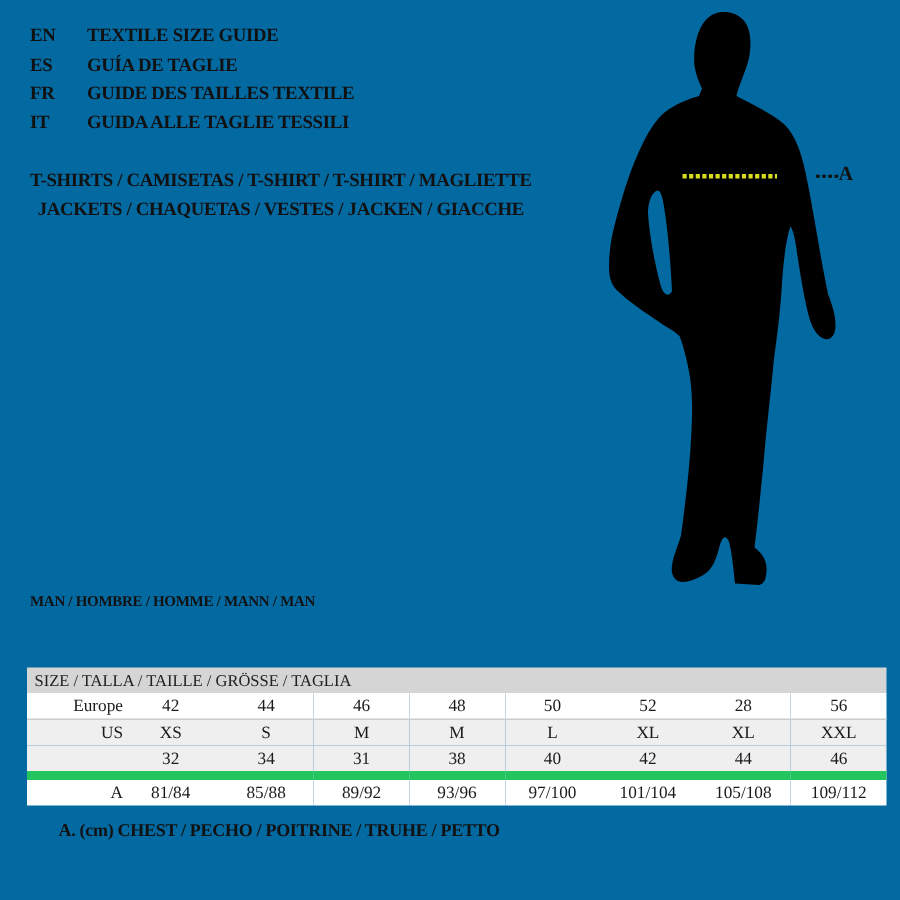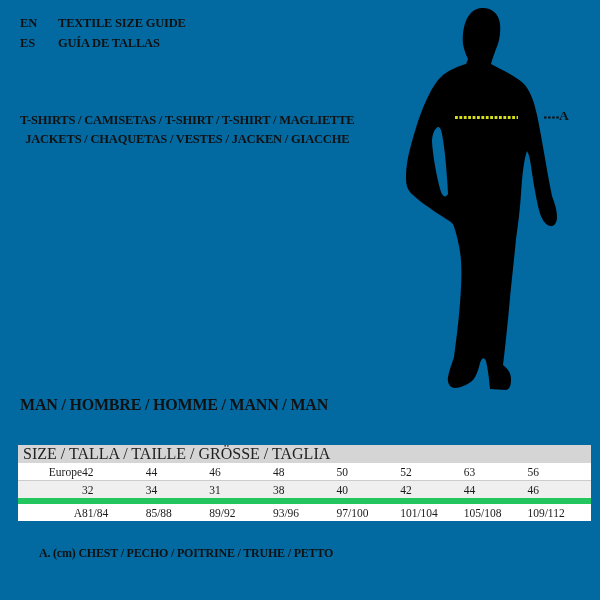--- a/index.html
+++ b/index.html
@@ -15,27 +15,27 @@
   
   .categories { position:absolute; left:20px; top:111px;
                 font-weight:bold; font-size:12.5px; line-height:18.6px; letter-spacing:-0.2px;text-align:center; }
   
   .figure { position:absolute; left:402px; top:8px; width:164px; height:384px; }
   .figure svg { display:block; width:164px; height:384px; }
   .measure-a { position:absolute; left:559px; top:108px;
                font-weight:bold; font-size:13.5px; }
   
   .gender-label { position:absolute; left:20px; top:396px;
-                  font-weight:bold; font-size:16px; letter-spacing:-0.2px; }
+                  font-weight:bold; font-size:10px; letter-spacing:-0.2px; }
   
   .size-table { position:absolute; left:18px; top:445px; width:573px;
                 border-collapse:collapse; table-layout:fixed; font-size:11.5px; color:#1a1a1a; }
   .size-table th.bar { background:#d5d5d5; text-align:left; font-weight:normal;
-                       font-size:16px; height:17px; padding:0 0 0 5px; color:#222222; }
-  .size-table td { text-align:left; height:17px; padding:0; font-weight:normal; }
+                       font-size:11px; height:17px; padding:0 0 0 5px; color:#222222; }
+  .size-table td { text-align:center; height:17px; padding:0; font-weight:normal; }
   .size-table td.lbl { text-align:right; padding-left:5px; }
   .size-table tr.r0 td { background:#ffffff; border-bottom:1px solid #cccccc; }
   .size-table tr.r1 td { background:#efefef; }
   .size-table tr.r2 td { background:#efefef; border-bottom:6px solid #22c55e; }
   .size-table tr.r3 td { background:#ffffff; }
   
   .footnote { position:absolute; left:20px; top:546px;
               font-weight:bold; font-size:12px; letter-spacing:-0.2px;margin-left:19px; }
 </style>
 </head>
@@ -43,21 +43,29 @@
 
 <div class="page">
 
   <div class="lang-list">
     <div class="lang-row">
       <span class="lang-code">EN</span>
       <span class="lang-label">TEXTILE SIZE GUIDE</span>
     </div>
     <div class="lang-row">
       <span class="lang-code">ES</span>
-      <span class="lang-label">GUÍA DE TALLAS</span>
+      <span class="lang-label">GUÍA DE TAGLIE</span>
+    </div>
+    <div class="lang-row">
+      <span class="lang-code">FR</span>
+      <span class="lang-label">GUIDE DES TAILLES TEXTILE</span>
+    </div>
+    <div class="lang-row">
+      <span class="lang-code">IT</span>
+      <span class="lang-label">GUIDA ALLE TAGLIE TESSILI</span>
     </div>
   </div>
 
   <div class="categories">
     <div>T-SHIRTS / CAMISETAS / T-SHIRT / T-SHIRT / MAGLIETTE</div>
     <div>JACKETS / CHAQUETAS / VESTES / JACKEN / GIACCHE</div>
   </div>
 
   <div class="figure">
     <svg viewBox="0 0 164 384" xmlns="http://www.w3.org/2000/svg">
@@ -136,22 +144,33 @@
     </thead>
     <tbody>
       <tr class="r0">
         <td class="lbl">Europe</td>
         <td>42</td>
         <td>44</td>
         <td>46</td>
         <td>48</td>
         <td>50</td>
         <td>52</td>
-        <td>63</td>
+        <td>28</td>
         <td>56</td>
+      </tr>
+      <tr class="r1">
+        <td class="lbl">US</td>
+        <td>XS</td>
+        <td>S</td>
+        <td>M</td>
+        <td>M</td>
+        <td>L</td>
+        <td>XL</td>
+        <td>XL</td>
+        <td>XXL</td>
       </tr>
       <tr class="r2">
         <td class="lbl"></td>
         <td>32</td>
         <td>34</td>
         <td>31</td>
         <td>38</td>
         <td>40</td>
         <td>42</td>
         <td>44</td>

